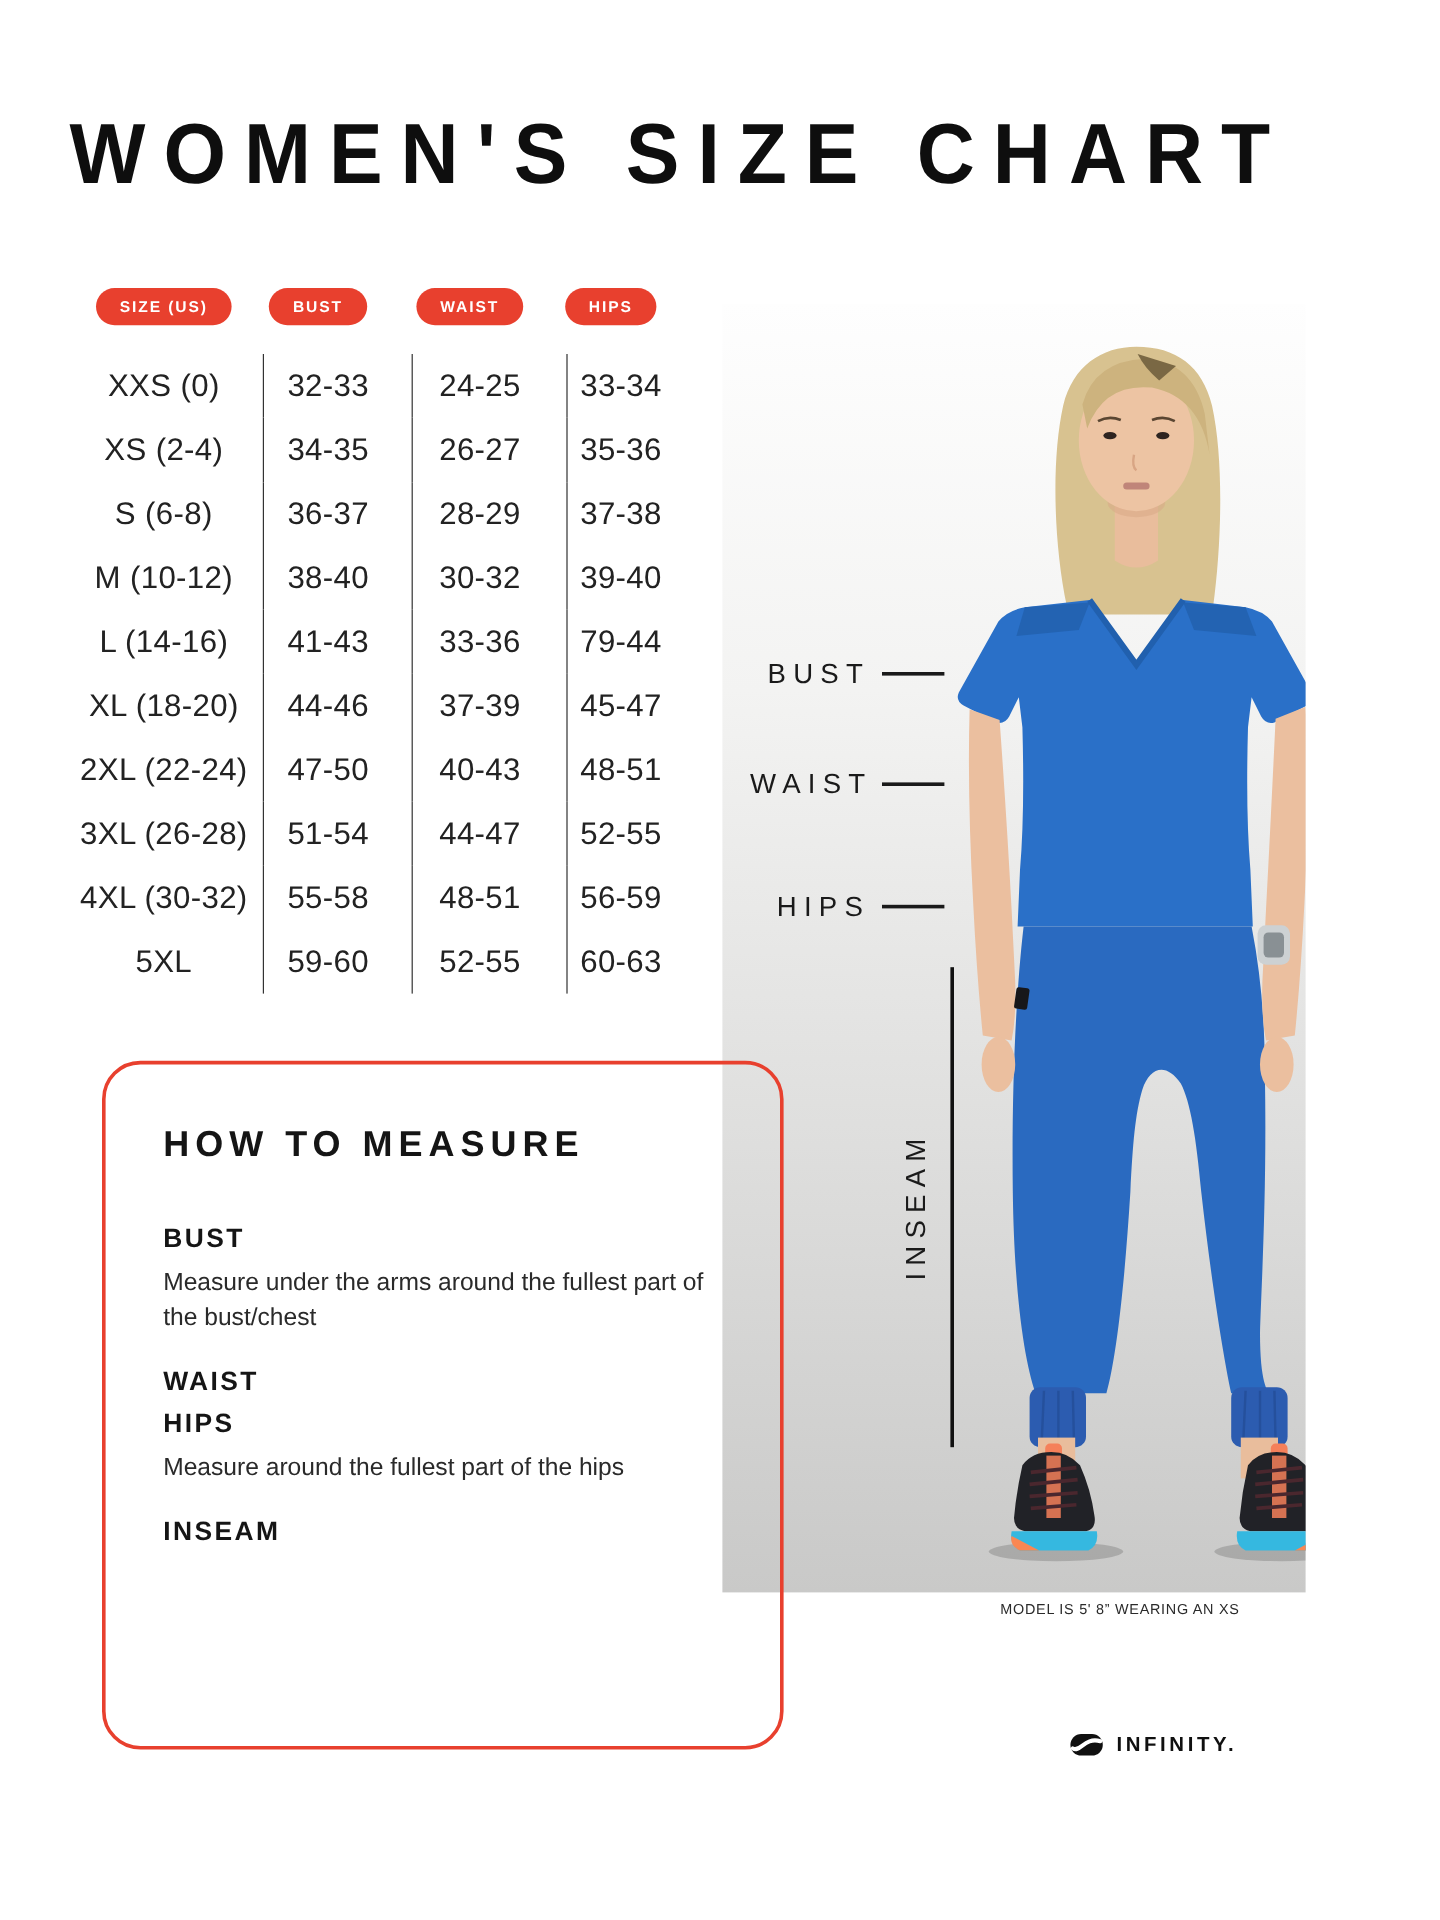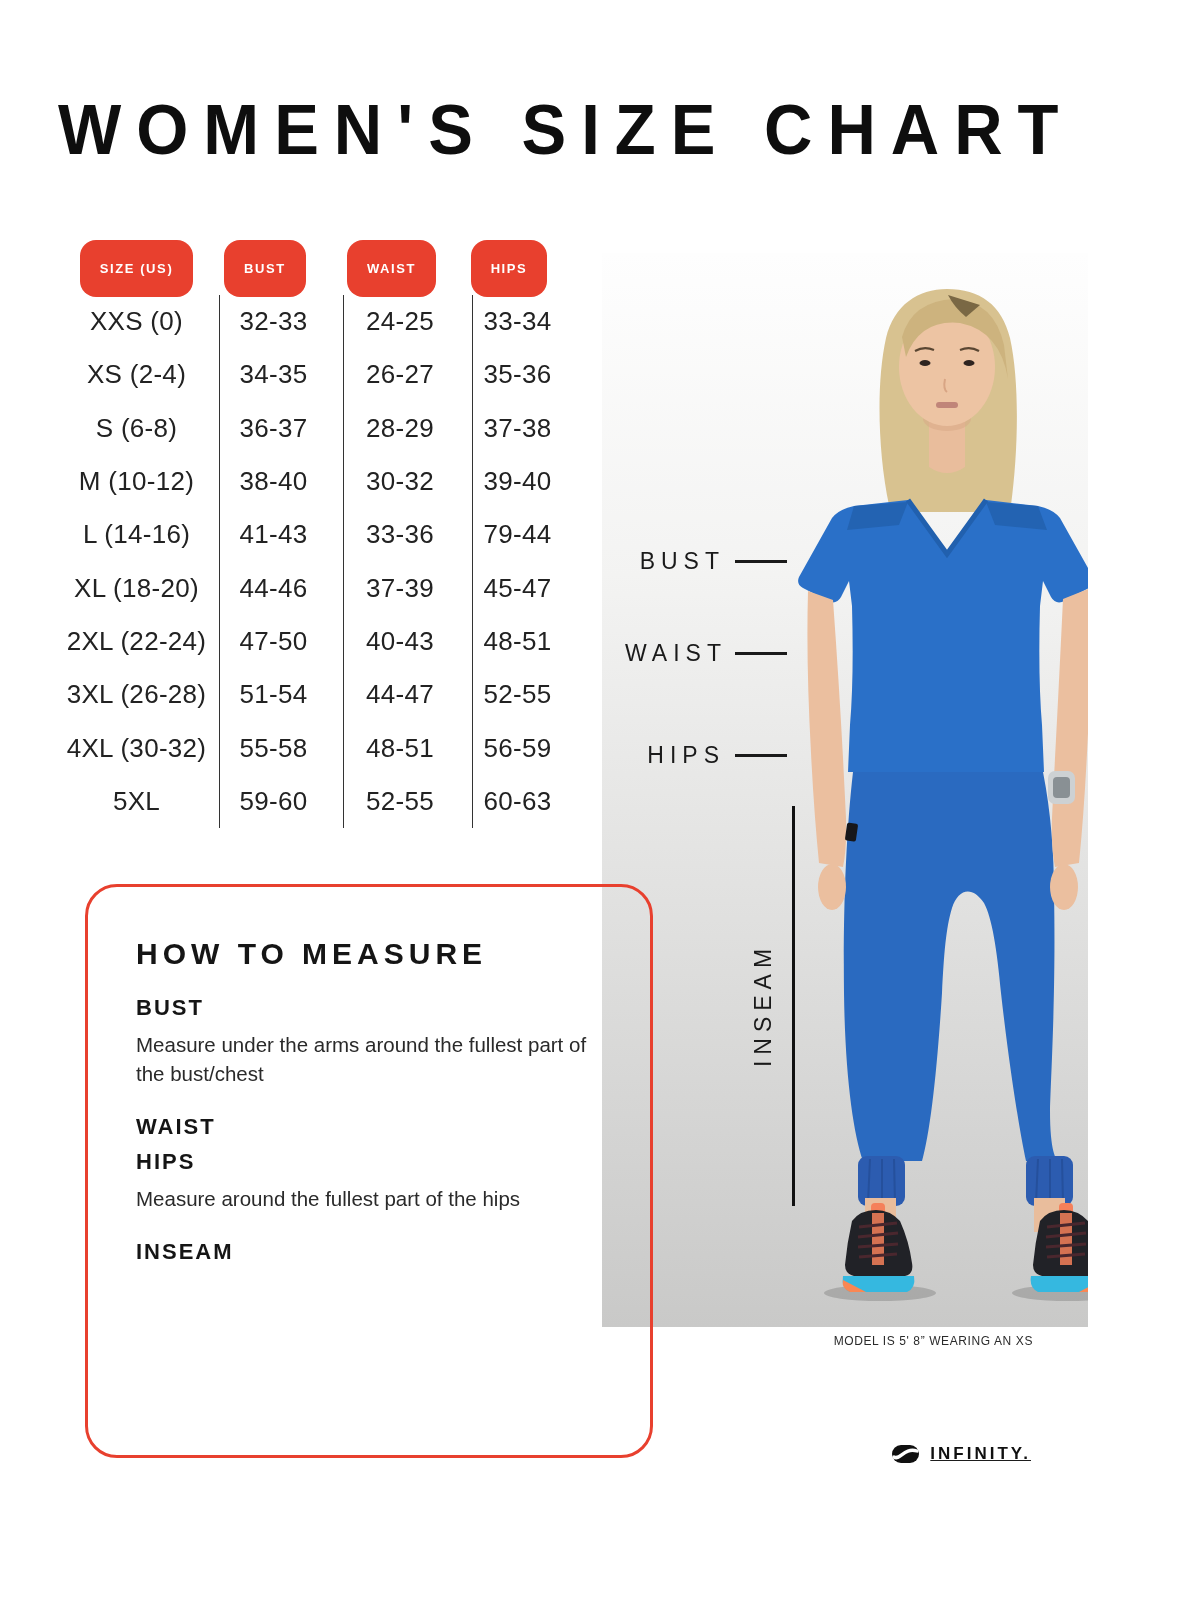--- a/index.html
+++ b/index.html
@@ -13,21 +13,21 @@
     font-size:67px;font-weight:700;letter-spacing:15px;color:#0e0e0e;
     white-space:nowrap;transform:scaleY(1.06);transform-origin:top left;
   }
   
   .pill-row{position:absolute;left:70px;top:240px;width:492px;display:grid;
     grid-template-columns:133px 124px 129px 106px;}
   .pill-cell{display:flex;justify-content:center;}
   .pill{
     background:#e8402e;color:#ffffff;border-radius:16px;height:31px;
     display:flex;align-items:center;justify-content:center;
-    padding:13px 20px;font-size:13px;font-weight:700;letter-spacing:1.6px;white-space:nowrap;
+    padding:0 20px;font-size:13px;font-weight:700;letter-spacing:1.6px;white-space:nowrap;
   }
   .size-grid{
     position:absolute;left:70px;top:295px;width:492px;
     display:grid;grid-template-columns:133px 124px 129px 106px;
     grid-auto-rows:53.3px;
   }
   .size-grid .cell{
     display:flex;align-items:center;justify-content:center;
     font-size:26px;color:#222222;letter-spacing:0.3px;white-space:nowrap;
   }
@@ -54,25 +54,25 @@
   }
   .model-caption{
     position:absolute;right:55px;top:1334px;font-size:12px;letter-spacing:0.6px;color:#2b2b2b;z-index:3;
   }
   
   .howto-box{
     position:absolute;left:85px;top:884px;width:568px;height:574px;
     border:3px solid #e8402e;border-radius:32px;background:transparent;z-index:2;
     box-sizing:border-box;padding:50px 40px 0 48px;
   }
-  .howto-heading{font-size:30px;font-weight:700;letter-spacing:5px;color:#151515;margin-bottom:24px;}
+  .howto-heading{font-size:30px;font-weight:700;letter-spacing:5px;color:#151515;margin-bottom:48px;}
   .howto-item .lbl{font-size:22px;font-weight:700;letter-spacing:2px;color:#151515;margin-bottom:9px;}
   .howto-item .desc{font-size:20.5px;line-height:1.42;color:#2a2a2a;width:452px;margin-bottom:26px;}
   
-  .brand{position:absolute;right:57px;top:1444px;display:flex;align-items:center;gap:9px;z-index:3;text-decoration:underline;}
+  .brand{position:absolute;right:57px;top:1444px;display:flex;align-items:center;gap:9px;z-index:3;}
   .brand .wordmark{font-size:17px;font-weight:700;letter-spacing:3px;color:#101010;}
 </style>
 </head>
 <body>
 
 <div class="page">
 
   <div class="title">WOMEN'S SIZE CHART</div>
 
   <div class="pill-row">

